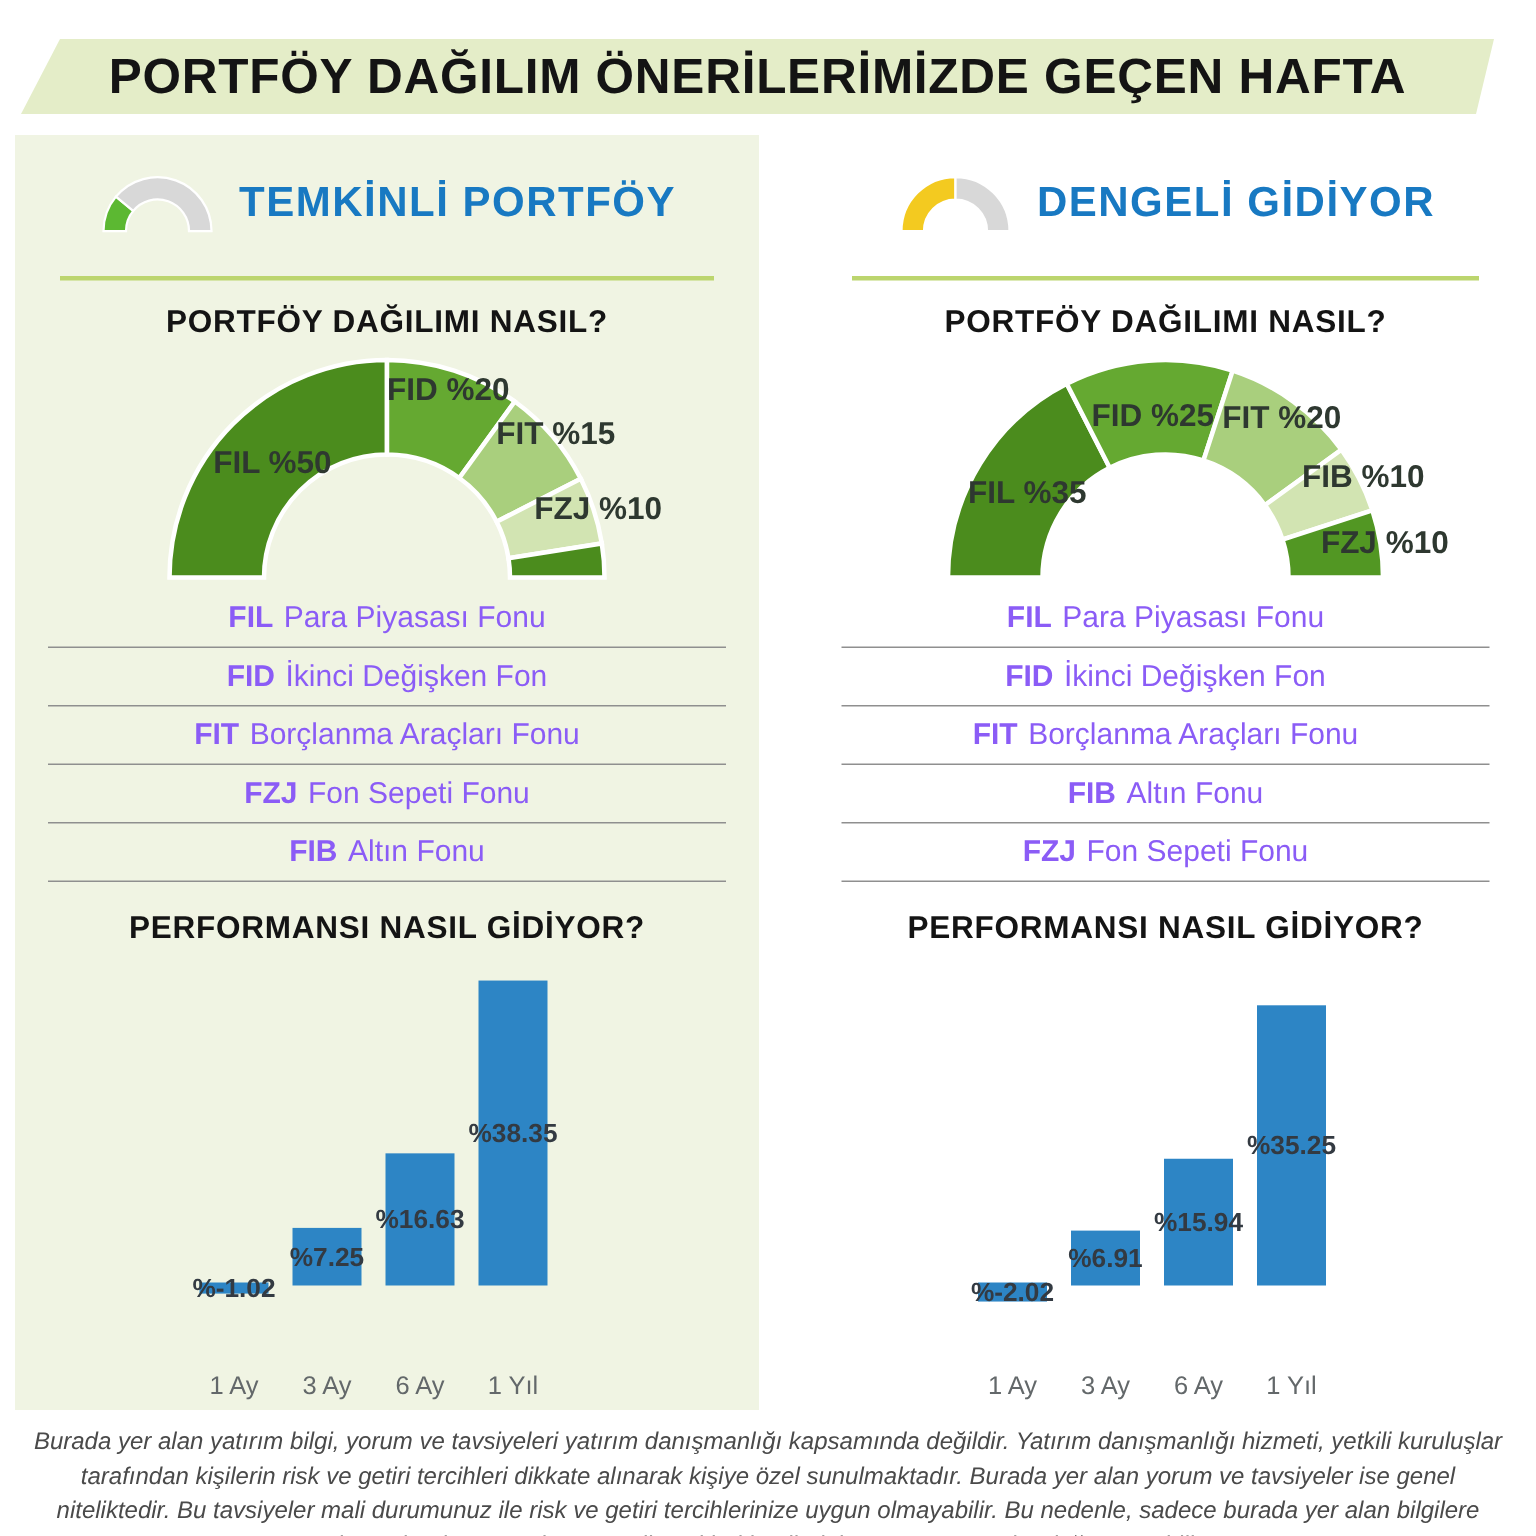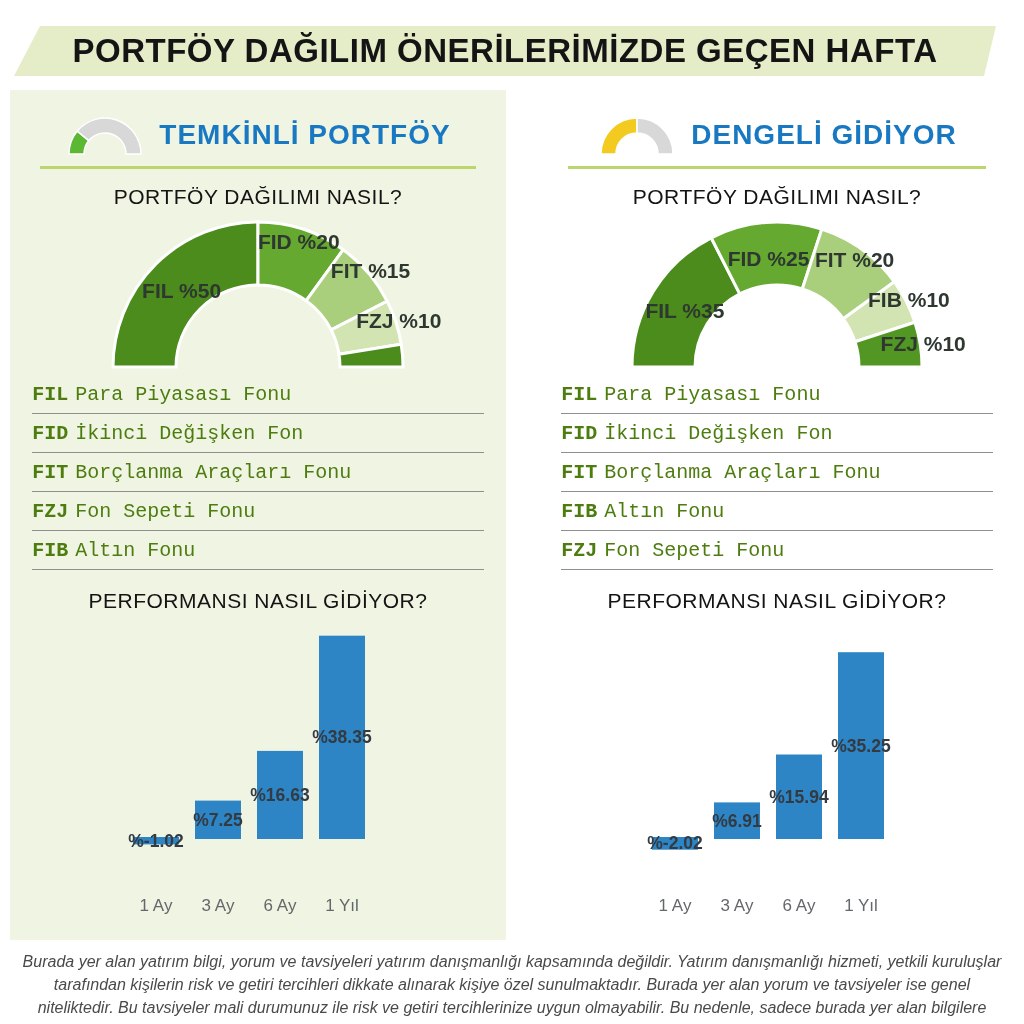--- a/index.html
+++ b/index.html
@@ -7,32 +7,32 @@
 
   .banner{position:absolute;left:14px;top:26px;width:982px;height:50px;background:var(--banner-bg);
           clip-path:polygon(26px 0,100% 0,calc(100% - 12px) 100%,0 100%);}
   .banner h1{margin:0;line-height:50px;text-align:center;font-size:33px;font-weight:800;letter-spacing:.5px;color:var(--text-dark);}
 
   .col{position:absolute;top:90px;height:850px;}
   .col.left{left:10px;width:496px;background:var(--panel-bg);}
   .col.right{left:540px;width:474px;background:transparent;}
 
   .p-header{display:flex;align-items:center;justify-content:center;gap:14px;margin:24px auto 0;width:88%;
-            padding-bottom:10px;border-bottom:3px solid var(--underline-green);}
+            padding-bottom:28px;border-bottom:3px solid var(--underline-green);}
   .p-title{margin:0;font-size:28px;font-weight:800;letter-spacing:1px;color:var(--heading-blue);white-space:nowrap;}
 
-  .q{margin:16px 0 0;text-align:center;font-size:21px;font-weight:400;letter-spacing:.5px;color:var(--text-dark);}
+  .q{margin:16px 0 0;text-align:center;font-size:21px;font-weight:700;letter-spacing:.5px;color:var(--text-dark);}
   .q2{margin-top:19px;}
 
   svg{overflow:visible;}
   .donut{display:block;margin:8px auto 0;}
   .bars{display:block;margin:4px auto 0;}
 
   .funds{list-style:none;margin:6px auto 0;padding:0;width:91%;}
-  .funds li{text-align:left;font-size:20px;color:#4d7c0f;padding:8px 0 7px;border-bottom:1px solid var(--line-gray);font-family:Liberation Mono, monospace;}
+  .funds li{text-align:center;font-size:20px;color:#8b5cf6;padding:8px 0 7px;border-bottom:1px solid var(--line-gray);}
   .funds .code{font-weight:800;margin-right:7px;}
   .funds .fname{font-weight:500;}
 
   .seg-label{font-size:21px;font-weight:700;fill:var(--donut-label);}
   .bar-value{font-size:17.5px;font-weight:700;fill:var(--value-label);}
   .bar-cat{font-size:17px;font-weight:500;fill:var(--axis-label);}
 
   .disclaimer{position:absolute;top:950px;left:22px;width:980px;margin:0;text-align:center;
               font-style:italic;font-size:16px;line-height:23px;color:var(--disclaimer-gray);}
 </style>

